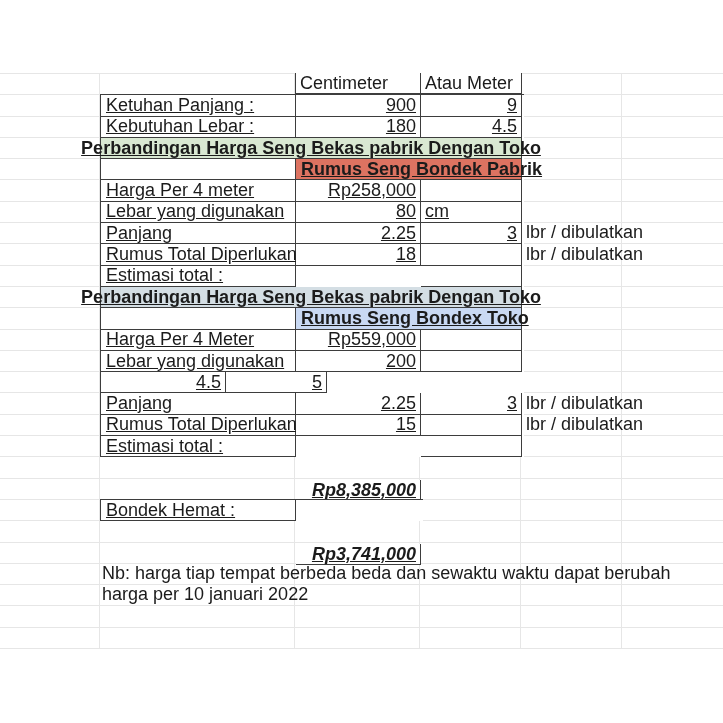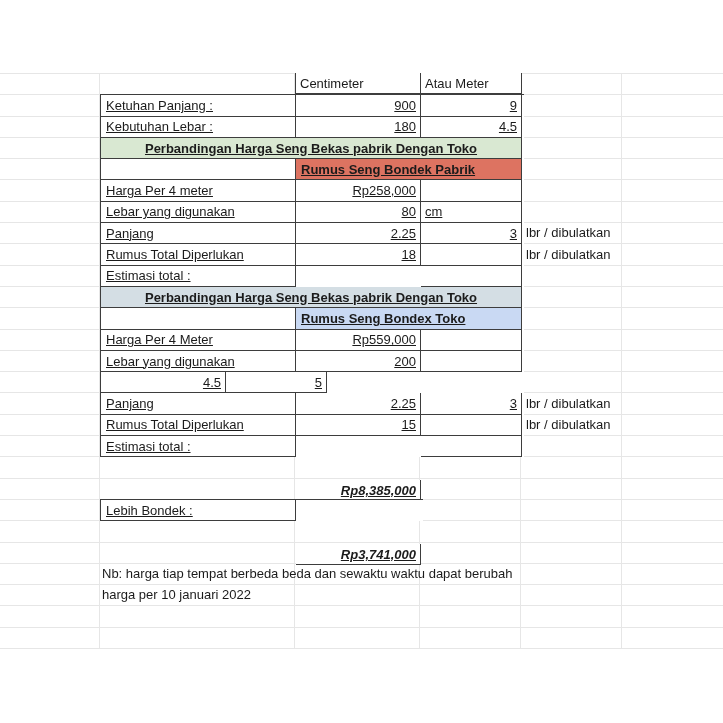--- a/index.html
+++ b/index.html
@@ -1,20 +1,20 @@
 <!DOCTYPE html>
 <html><head>
 <meta charset="utf-8">
 <title>Spreadsheet</title>
 <style>
   html,body{margin:0;padding:0;background:#fff;}
   .canvas{
     position:relative;width:723px;height:723px;background:#fff;overflow:hidden;
     font-family:"Liberation Sans","DejaVu Sans",sans-serif;
-    font-size:13px;color:#1b1b1b;
+    font-size:18px;color:#1b1b1b;
     --rh:21.3px;
     --line-dark:#3d3d3d;
     --gridline:#e6e6e6;
   }
   
   .grid{
     position:absolute;left:0;top:73px;width:723px;height:576px;z-index:1;
     background:repeating-linear-gradient(to bottom,
       var(--gridline) 0px,var(--gridline) 1px,transparent 1px,transparent 21.3px);
   }
@@ -170,21 +170,21 @@
 
   </div>
 
   <div class="note n1">lbr / dibulatkan</div>
   <div class="note n2">lbr / dibulatkan</div>
   <div class="note n3">lbr / dibulatkan</div>
   <div class="note n4">lbr / dibulatkan</div>
 
   <div class="tbl sum-tbl">
     <div class="trow">
-      <div class="c cb">Lebih Bondek :</div>
+      <div class="c cb">Bondek Hemat :</div>
       <div class="c cc bi">Rp3,741,000</div>
     </div>
   </div>
 
   <div class="nbline l1">Nb: harga tiap tempat berbeda beda dan sewaktu waktu dapat berubah</div>
   <div class="nbline l2">harga per 10 januari 2022</div>
 
 </div>
 
 </body></html>

